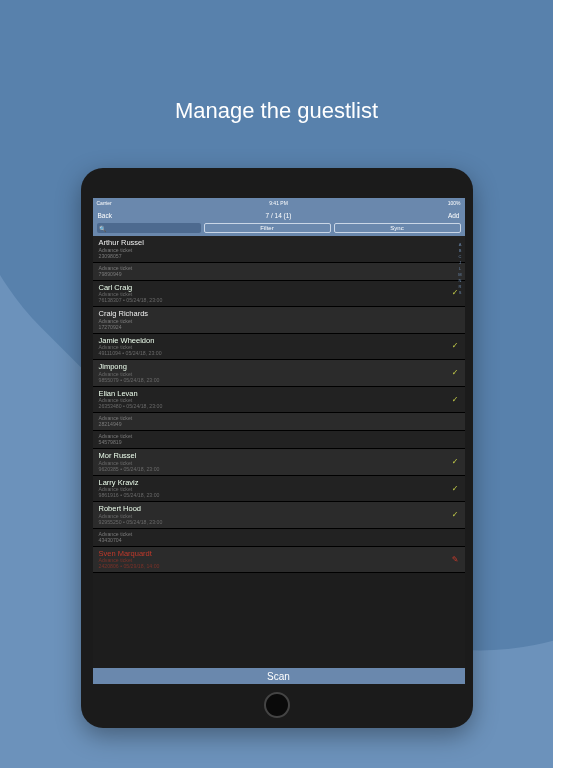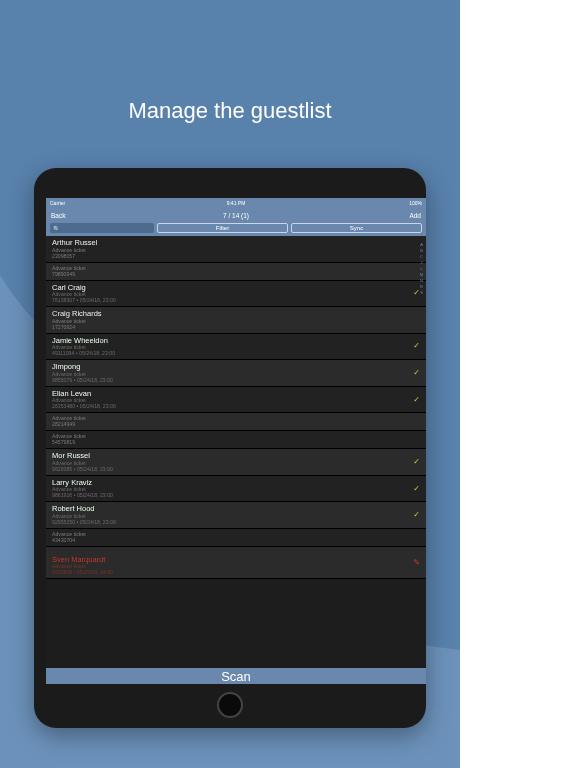--- a/index.html
+++ b/index.html
@@ -1,19 +1,19 @@
 <!DOCTYPE html>
 <html><head>
 <meta charset="utf-8">
 <style>
   * { margin: 0; padding: 0; box-sizing: border-box; }
   html, body { width: 576px; height: 768px; overflow: hidden; font-family: -apple-system, "Helvetica Neue", Arial, sans-serif; }
   .stage {
     position: relative;
-    width: 460px; height: 768px;
+    width: 553px; height: 768px;
     background: #6c92bb;
     overflow: hidden;
   }
   .bg-shape {
     position: absolute;
     width: 900px; height: 900px;
     background: #5881ac;
     border-radius: 280px;
     transform: rotate(45deg);
     top: -320px; left: 30px;
@@ -26,21 +26,21 @@
     font-size: 22px;
     font-weight: 300;
   }
   .ipad {
     position: absolute;
     left: 50%; transform: translateX(-50%);
     top: 168px;
     width: 392px; height: 560px;
     background: #1b1b1b;
     border-radius: 22px;
-    padding: 30px 0 44px 12px;
+    padding: 30px 8px 44px 12px;
     box-shadow: 0 8px 24px rgba(0,0,0,.35);
   }
   .screen {
     width: 100%; height: 100%;
     background: #1d1d1d;
     position: relative;
     overflow: hidden;
     font-size: 7px;
   }
   .home-btn {
@@ -92,39 +92,39 @@
     position: relative;
     line-height: 1.15;
   }
   .row.even { background: #222; }
   .row.odd  { background: #2b2b2b; }
   .row .name { color: #eee; font-size: 7.5px; }
   .row .sub  { color: #7a7a7a; font-size: 5.2px; }
   .row .code { color: #7a7a7a; font-size: 5.2px; }
   .row.checked .name { color: #efe; }
   .row.checked .sub, .row.checked .code { color: #6a6a6a; }
-  .row.error .name { color: #c0392b; margin-top: 6px; }
+  .row.error .name { color: #c0392b; }
   .row.error .sub, .row.error .code { color: #7a3128; }
   .chk {
     position: absolute; right: 6px; top: 50%; transform: translateY(-50%);
     color: #c9d24a; font-size: 8px;
   }
   .row.error .chk { color: #c0392b; }
   .index-bar {
     position: absolute; right: 1px; top: 44px; bottom: 20px;
     width: 7px; color: #6a88ad; font-size: 4px;
     display:flex; flex-direction:column; justify-content:flex-start; gap:1px;
     align-items:center;
   }
   
   .scanbar {
     position: absolute; left:0; right:0; bottom:0;
     height: 16px; background: #6a88ad;
     display:flex; align-items:center; justify-content:center;
-    color:#fff; font-size:13px;
+    color:#fff; font-size:10px;
   }
 </style>
 </head>
 <body>
 
 <div class="stage">
   <div class="bg-shape"></div>
   <div class="headline">Manage the guestlist</div>
 
   <div class="ipad">

